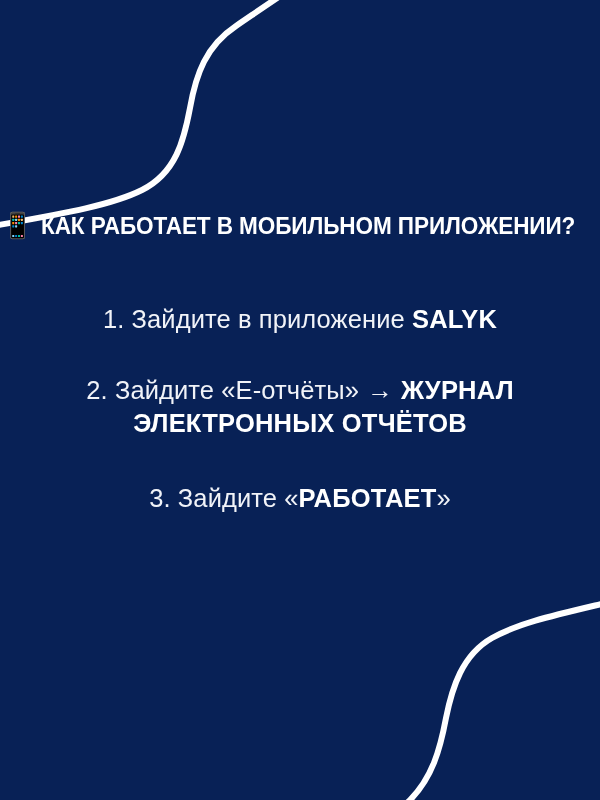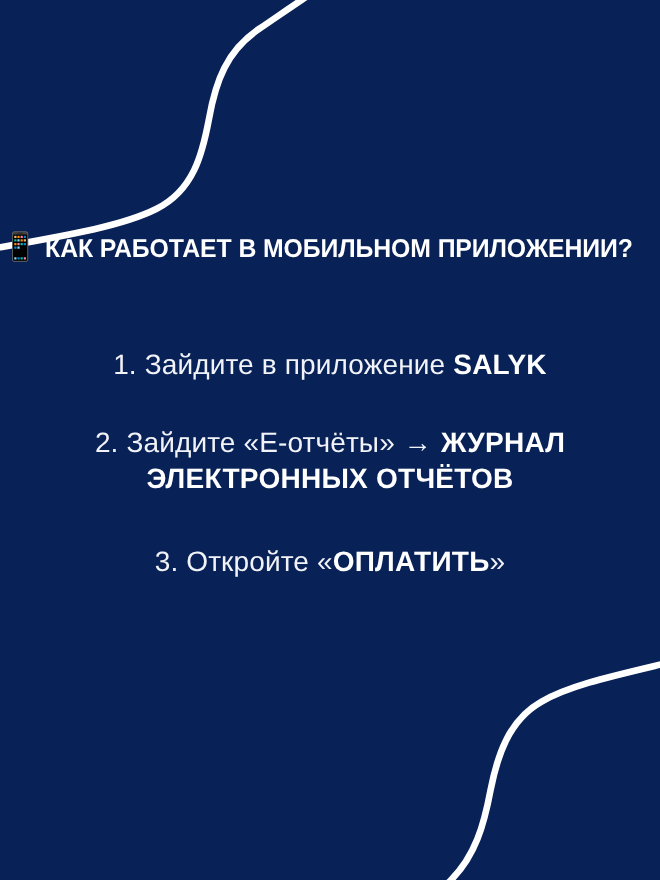--- a/index.html
+++ b/index.html
@@ -68,21 +68,21 @@
     color: #ffffff;
     line-height: 1.1;
     font-stretch: condensed;
     transform: scaleX(0.96);
     transform-origin: left center;
   }
 
   .steps {
     position: absolute;
     left: 0;
-    top: 300px;
+    top: 287px;
     width: 600px;
   }
 
   .step {
     width: 600px;
     text-align: center;
     color: #f1f3f8;
     font-size: 25.5px;
     line-height: 1.30;
     font-weight: 400;
@@ -133,19 +133,19 @@
 
       <div class="step step-2">
         <span>2.</span>
         <span>Зайдите «Е-отчёты»</span>
         <span class="arrow">→</span>
         <b class="emph">ЖУРНАЛ ЭЛЕКТРОННЫХ ОТЧЁТОВ</b>
       </div>
 
       <div class="step step-3">
         <span>3.</span>
-        <span>Откройте «</span><b>ОПЛАТИТЬ</b><span>»</span>
+        <span>Зайдите «</span><b>РАБОТАЕТ</b><span>»</span>
       </div>
 
 
     </div>
   </div>
 </div>
 
 </body></html>

